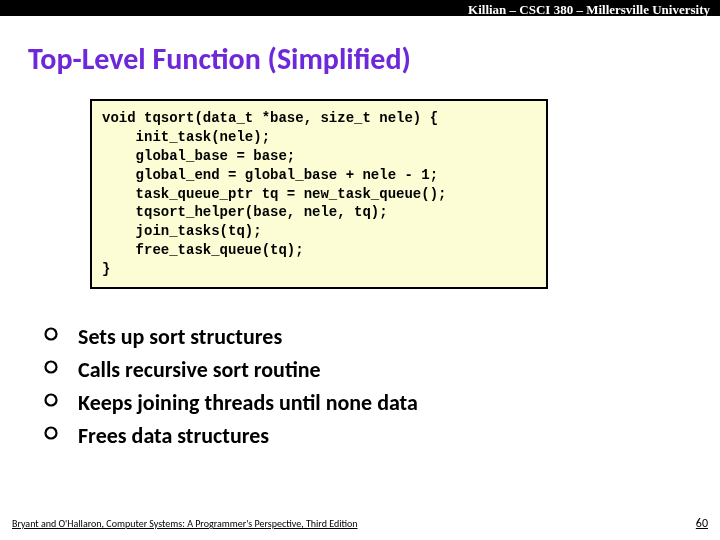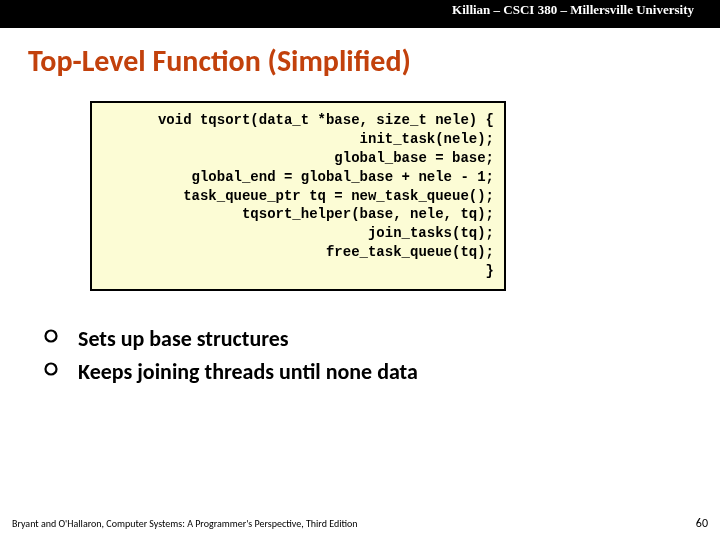--- a/index.html
+++ b/index.html
@@ -7,47 +7,46 @@
     width: 720px;
     height: 540px;
     background: #fff;
     font-family: Calibri, Arial, sans-serif;
     position: relative;
     overflow: hidden;
   }
   .header-bar {
     background: #000;
     color: #fff;
-    height: 28px;
+    height: 16px;
     text-align: right;
-    padding: 0 26px;
+    padding: 0 10px;
     font-size: 13px;
     font-weight: bold;
     line-height: 20px;
     font-family: Georgia, 'Times New Roman', serif;
   }
   .title {
     font-size: 30px;
     font-weight: bold;
-    color: #c2410c;
-    padding: 14px 0 10px 28px;
+    color: #6d28d9;
+    padding: 24px 0 10px 28px;
   }
   .code-box {
     margin: 12px 0 0 90px;
-    width: 416px;
+    width: 458px;
     background: #fcfcd5;
     border: 2px solid #000;
     padding: 8px 10px 8px 10px;
     font-family: 'Courier New', monospace;
     font-size: 14px;
     font-weight: bold;
     line-height: 1.35;
     white-space: pre;
     color: #000;
-    text-align: right;
   }
   .bullets {
     margin: 34px 0 0 44px;
   }
   .bullet-row {
     display: flex;
     align-items: baseline;
     margin-bottom: 6px;
   }
   .bullet-marker {
@@ -67,20 +66,21 @@
   .footer {
     position: absolute;
     bottom: 10px;
     left: 12px;
     right: 12px;
     display: flex;
     justify-content: space-between;
     align-items: baseline;
     font-size: 10px;
     color: #000;
+    text-decoration: underline;
   }
   .page-num {
     font-size: 12px;
   }
 </style>
 </head>
 <body>
 
 <div class="header-bar">
   <span>Killian – CSCI 380 – Millersville University</span>
@@ -98,28 +98,44 @@
     free_task_queue(tq);
 }</div>
 
 <div class="bullets">
   <div class="bullet-row">
     <span class="bullet-marker">
       <svg width="14" height="14" viewBox="0 0 14 14">
           <circle cx="7" cy="7" r="5.5" fill="none" stroke="#000" stroke-width="2.2"></circle>
         </svg>
     </span>
-    <span class="bullet-text">Sets up base structures</span>
+    <span class="bullet-text">Sets up sort structures</span>
+  </div>
+  <div class="bullet-row">
+    <span class="bullet-marker">
+      <svg width="14" height="14" viewBox="0 0 14 14">
+          <circle cx="7" cy="7" r="5.5" fill="none" stroke="#000" stroke-width="2.2"></circle>
+        </svg>
+    </span>
+    <span class="bullet-text">Calls recursive sort routine</span>
   </div>
   <div class="bullet-row">
     <span class="bullet-marker">
       <svg width="14" height="14" viewBox="0 0 14 14">
           <circle cx="7" cy="7" r="5.5" fill="none" stroke="#000" stroke-width="2.2"></circle>
         </svg>
     </span>
     <span class="bullet-text">Keeps joining threads until none data</span>
   </div>
+  <div class="bullet-row">
+    <span class="bullet-marker">
+      <svg width="14" height="14" viewBox="0 0 14 14">
+          <circle cx="7" cy="7" r="5.5" fill="none" stroke="#000" stroke-width="2.2"></circle>
+        </svg>
+    </span>
+    <span class="bullet-text">Frees data structures</span>
+  </div>
 </div>
 
 <div class="footer">
   <span>Bryant and O'Hallaron, Computer Systems: A Programmer's Perspective, Third Edition</span>
   <span class="page-num">60</span>
 </div>
 
 </body></html>

